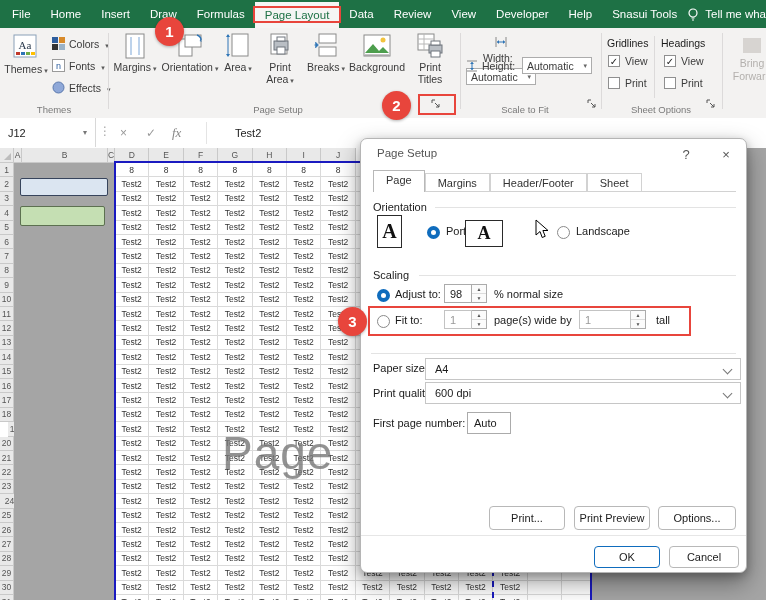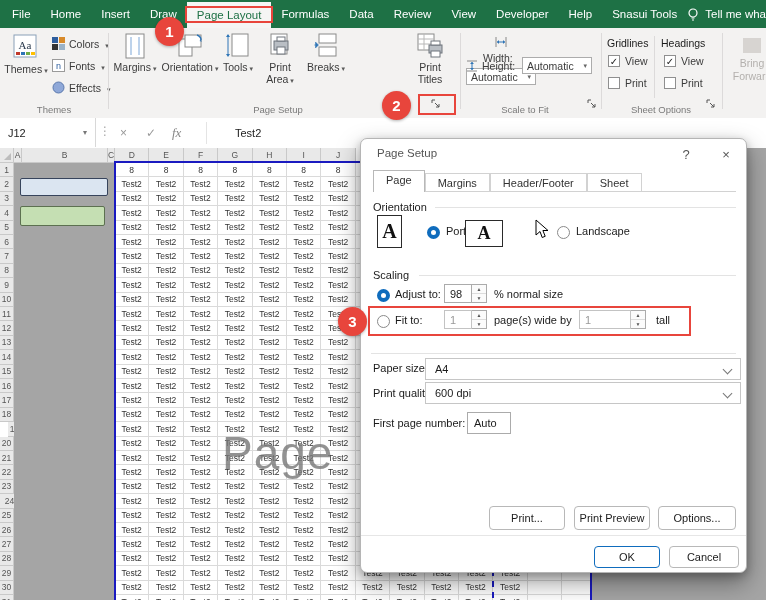--- a/index.html
+++ b/index.html
@@ -121,22 +121,22 @@
 </style>
 </head>
 <body>
 
 <div class="tabbar" id="tabbar">
 
 <div class="tab">File</div>
     <div class="tab">Home</div>
     <div class="tab">Insert</div>
     <div class="tab">Draw</div>
+    <div class="tab">Formulas</div>
     <div class="tab active">Page Layout</div>
-    <div class="tab">Formulas</div>
     <div class="tab">Data</div>
     <div class="tab">Review</div>
     <div class="tab">View</div>
     <div class="tab">Developer</div>
     <div class="tab">Help</div>
     <div class="tab">Snasui Tools</div>
   </div>
 <div class="tellme">
   <svg width="14" height="15" viewBox="0 0 14 15">
     <circle cx="7" cy="6" r="4" fill="none" stroke="#fff" stroke-width="1.2"></circle>
@@ -202,38 +202,47 @@
       <path d="M22.5 8l1.5-1.5.8 2.3z" fill="#2e75b6"></path>
     </svg>
     <span class="blabel"><span>Orientation</span><span class="chev"></span></span>
   </div>
   <div class="bigbtn" style="left:220px;width:36px;">
     <svg width="24" height="26" viewBox="0 0 24 26">
       <rect x="6" y="1" width="16" height="22" fill="#fff" stroke="#8a8a8a"></rect>
       <line x1="2" y1="2" x2="2" y2="22" stroke="#2e75b6"></line>
       <path d="M2 1l2 3H0zM2 24l2-3H0z" fill="#2e75b6"></path>
     </svg>
-    <span class="blabel"><span>Tools</span><span class="chev"></span></span>
+    <span class="blabel"><span>Area</span><span class="chev"></span></span>
   </div>
   <div class="bigbtn" style="left:257px;width:46px;">
     <svg width="24" height="26" viewBox="0 0 24 26">
       <rect x="3" y="1" width="16" height="20" fill="#fff" stroke="#8a8a8a"></rect>
       <rect x="6" y="8" width="14" height="9" fill="#b9bec4" stroke="#6f757c"></rect>
       <rect x="9" y="4" width="8" height="4" fill="#fff" stroke="#6f757c"></rect>
       <rect x="9" y="14" width="8" height="7" fill="#fff" stroke="#6f757c"></rect>
     </svg>
     <span class="blabel"><span>Print Area</span><span class="chev"></span></span>
   </div>
   <div class="bigbtn" style="left:304px;width:44px;">
     <svg width="24" height="26" viewBox="0 0 24 26">
       <rect x="5" y="1" width="17" height="9" fill="#fff" stroke="#8a8a8a"></rect>
       <rect x="5" y="14" width="17" height="9" fill="#fff" stroke="#8a8a8a"></rect>
       <path d="M0 12h3M1.5 9l3 3-3 3z" fill="#2e75b6" stroke="#2e75b6" stroke-width="0.5"></path>
     </svg>
     <span class="blabel"><span>Breaks</span><span class="chev"></span></span>
+  </div>
+  <div class="bigbtn" style="left:348px;width:58px;">
+    <svg width="28" height="26" viewBox="0 0 28 26">
+      <rect x="1" y="2" width="26" height="21" fill="#fff" stroke="#8a8a8a"></rect>
+      <circle cx="20" cy="7" r="2.5" fill="#f2c33d"></circle>
+      <path d="M2 20l8-9 6 7 4-4 6 6z" fill="#4d9e4d"></path>
+      <path d="M2 22h24" stroke="#8a8a8a"></path>
+    </svg>
+    <span class="blabel"><span>Background</span></span>
   </div>
   <div class="bigbtn" style="left:407px;width:46px;">
     <svg width="26" height="26" viewBox="0 0 26 26">
       <rect x="1" y="1" width="16" height="16" fill="#fff" stroke="#8a8a8a"></rect>
       <path d="M1 6h16M1 11h16M7 1v16" stroke="#b8b8b8"></path>
       <rect x="12" y="12" width="13" height="8" fill="#b9bec4" stroke="#6f757c"></rect>
       <rect x="14" y="8" width="9" height="4" fill="#fff" stroke="#6f757c"></rect>
       <rect x="14" y="18" width="9" height="6" fill="#fff" stroke="#6f757c"></rect>
     </svg>
     <span class="blabel"><span>Print Titles</span></span>

